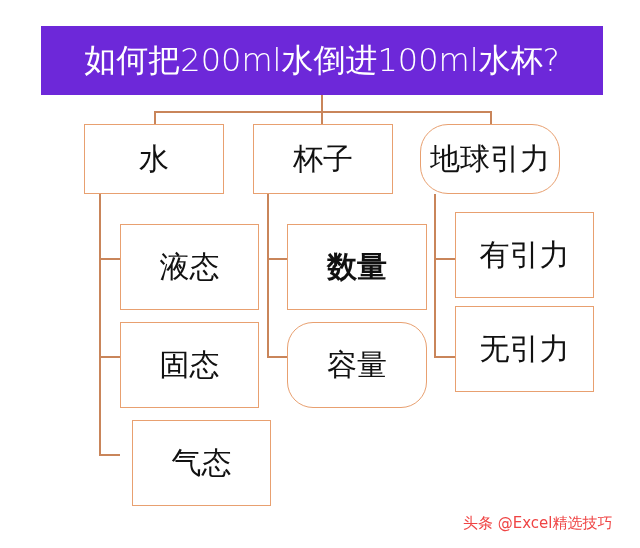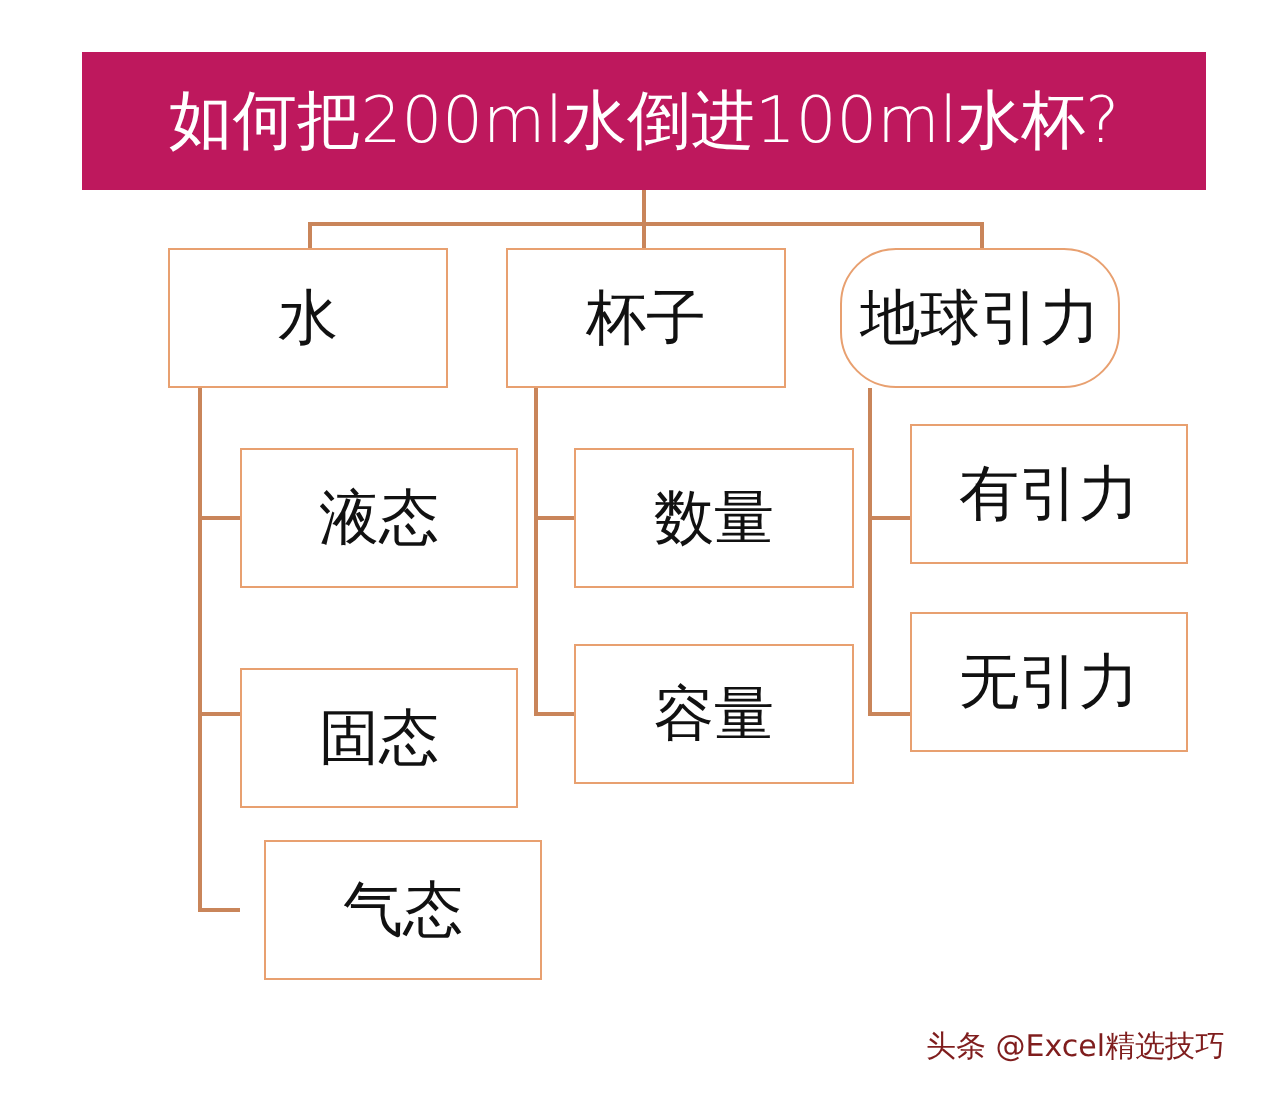--- a/index.html
+++ b/index.html
@@ -1,36 +1,36 @@
 <!DOCTYPE html>
 <html><head>
   <meta charset="utf-8">
   <style>
     html, body { margin: 0; padding: 0; background: #ffffff; }
     body { width: 640px; height: 548px; position: relative; overflow: hidden;
            font-family: "DejaVu Sans", "Liberation Sans", sans-serif; }
     .title {
       position: absolute; left: 41px; top: 26px; width: 562px; height: 69px;
-      background: #be185d; color: #ffffff; font-size: 32px;
+      background: #6d28d9; color: #ffffff; font-size: 32px;
       display: flex; align-items: center; justify-content: center;
       font-weight: 300; letter-spacing: 0px;
     }
     .box {
       position: absolute; box-sizing: border-box;
       border: 1.5px solid #e8a070; background: #ffffff;
       display: flex; align-items: center; justify-content: center;
       color: #111111; font-size: 30px;
     }
     .l1 { top: 124px; height: 70px; width: 140px; }
-    .l2 { height: 70px; width: 139px; }
+    .l2 { height: 86px; width: 139px; }
     .line { position: absolute; background: #c9855a; }
     .h { height: 1.5px; }
     .v { width: 1.5px; }
     .wm { position: absolute; left: 463px; top: 514px; font-size: 15px;
-          color: #7f1d1d; white-space: nowrap; }
+          color: #ef4444; white-space: nowrap; }
   </style>
 </head>
 <body>
 
 <div class="title">如何把200ml水倒进100ml水杯?</div>
 
 <div class="line v" style="left:321px; top:95px; height:16px;"></div>
 <div class="line h" style="left:154px; top:111px; width:337px;"></div>
 <div class="line v" style="left:154px; top:111px; height:13px;"></div>
 <div class="line v" style="left:321px; top:111px; height:13px;"></div>
@@ -47,22 +47,22 @@
 
 <div class="line v" style="left:434px; top:194px; height:163px;"></div>
 <div class="line h" style="left:434px; top:258px; width:21px;"></div>
 <div class="line h" style="left:434px; top:356px; width:21px;"></div>
 
 <div class="box l1" style="left:84px;">水</div>
 <div class="box l1" style="left:253px;">杯子</div>
 <div class="box l1" style="left:420px;border-radius:28px;">地球引力</div>
 
 <div class="box l2" style="left:120px; top:224px;">液态</div>
-<div class="box l2" style="left:120px; top:322px;margin-top:12px;">固态</div>
+<div class="box l2" style="left:120px; top:322px;">固态</div>
 <div class="box l2" style="left:132px; top:420px;">气态</div>
 
-<div class="box l2" style="left:287px; top:224px; width:140px;">数量</div>
-<div class="box l2" style="left:287px; top:322px; width:140px;">容量</div>
+<div class="box l2" style="left:287px; top:224px; width:140px;font-weight:bold;">数量</div>
+<div class="box l2" style="left:287px; top:322px; width:140px;border-radius:26px;">容量</div>
 
 <div class="box l2" style="left:455px; top:212px;">有引力</div>
 <div class="box l2" style="left:455px; top:306px;">无引力</div>
 
 <div class="wm">头条 @Excel精选技巧</div>
 
 </body></html>

